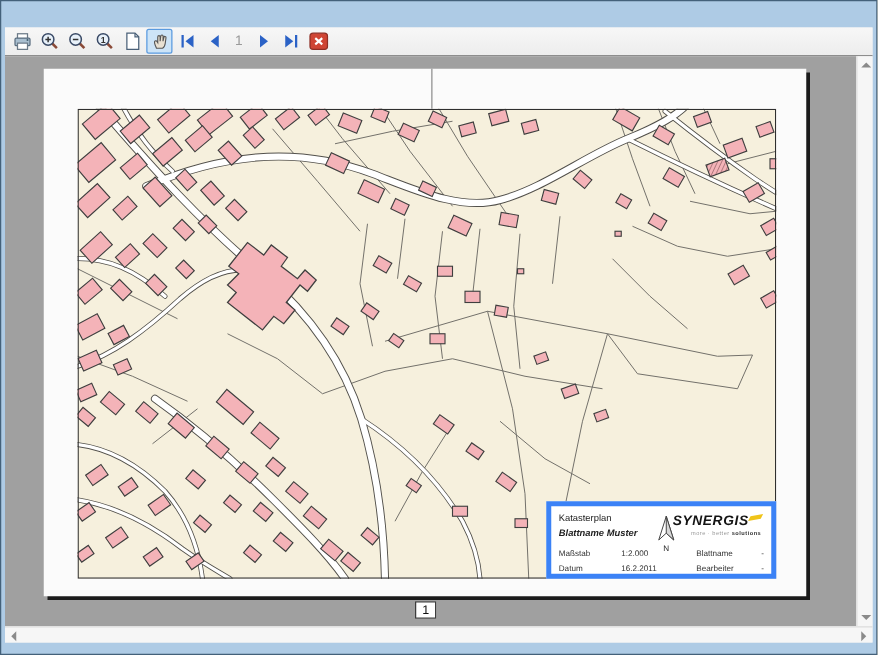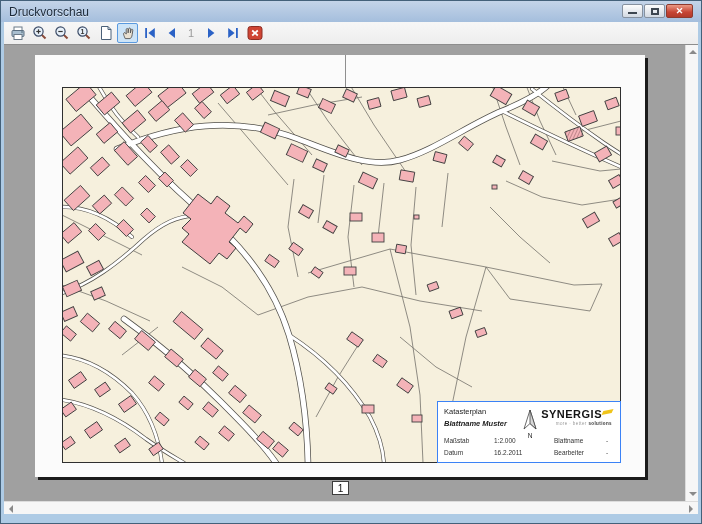--- a/index.html
+++ b/index.html
@@ -44,56 +44,42 @@
 
   
   .page { position:absolute; left:31px; top:10px; width:610px; height:422px; background:#fbfbfb;
           box-shadow:3px 3px 0 0 #1b1b1b; }
   .foldmark { position:absolute; left:310px; top:0; width:1px; height:32px; background:#8f8f8f; }
   .map-wrap { position:absolute; left:27px; top:32px; width:559px; height:376px; }
   svg.map { display:block; }
 
   
   .legend { position:absolute; left:402px; top:346px; width:184px; height:62px; background:#fff;
-            border:1px solid #3b82f6; font-size:7px; color:#222; }
+            border:4px solid #3b82f6; font-size:7px; color:#222; }
   .lg-title { position:absolute; left:6px; top:5px; font-size:7.5px; }
   .lg-sub { position:absolute; left:6px; top:17px; font-size:7.5px; font-weight:bold; font-style:italic; }
   .lg-row-label { position:absolute; font-size:6.5px; color:#333; }
   .lg-row-value { position:absolute; font-size:6.5px; color:#333; }
   .north { position:absolute; left:82px; top:6px; width:20px; height:34px; text-align:center; }
   .north .n-label { font-size:6.5px; display:block; margin-top:-1px; }
   .logo { position:absolute; right:8px; top:6px; text-align:right; }
-  .logo-text { font-size:11px; font-weight:bold; letter-spacing:.5px; color:#141414; display:inline-block; }
+  .logo-text { font-size:11px; font-weight:bold; letter-spacing:.5px; color:#141414; display:inline-block;font-style:italic; }
   .logo-swoosh { display:inline-block; width:9px; height:4px; background:#f0c419; transform:skewX(-35deg) rotate(-12deg); margin-left:1px; margin-bottom:4px; }
   .logo-tagline { font-size:4.5px; color:#9a9a9a; letter-spacing:.4px; margin-top:1px; }
   .logo-tagline b { color:#333; }
 
   
   .page-indicator { position:absolute; left:328px; top:436px; width:17px; height:14px; background:#fff;
                     border:1px solid #3c3c3c; font-size:10px; color:#111; text-align:center; line-height:13px; }
 </style>
 </head>
 <body>
 
 <div class="win">
 
-  <div class="titlebar">
-    <span class="title-text">Druckvorschau</span>
-    <div class="caption-buttons">
-      <div class="cap">
-          <div class="glyph-min"></div>
-        </div>
-      <div class="cap">
-          <div class="glyph-max"></div>
-        </div>
-      <div class="cap close">
-          <div class="glyph-x">✕</div>
-        </div>
-    </div>
-  </div>
 
   <div class="client">
 
     <div class="toolbar">
       <div class="tbtn">
         <svg width="16" height="16">
           <rect x="4" y="2" width="8" height="4" fill="#ffffff" stroke="#6b7a88"></rect>
           <rect x="2" y="5.5" width="12" height="6" rx="1" fill="#a9bfd0" stroke="#5a6e80"></rect>
           <rect x="4" y="9.5" width="8" height="5" fill="#ffffff" stroke="#6b7a88"></rect>
           <circle cx="12" cy="7" r="0.8" fill="#44606f"></circle>

